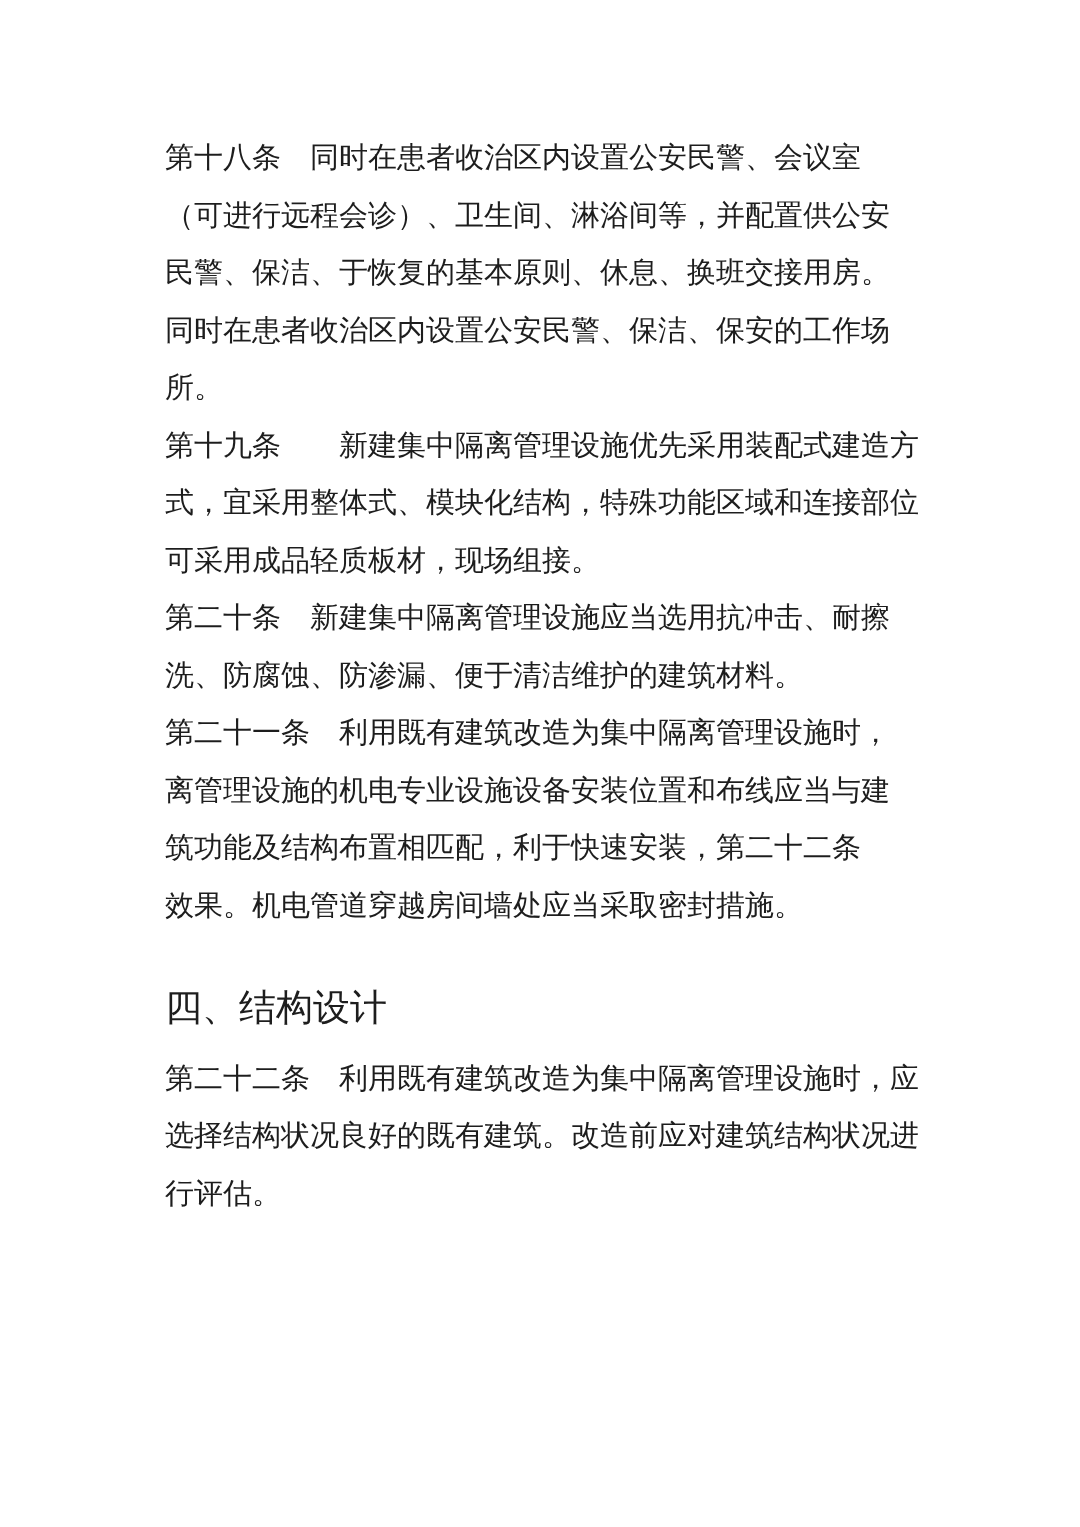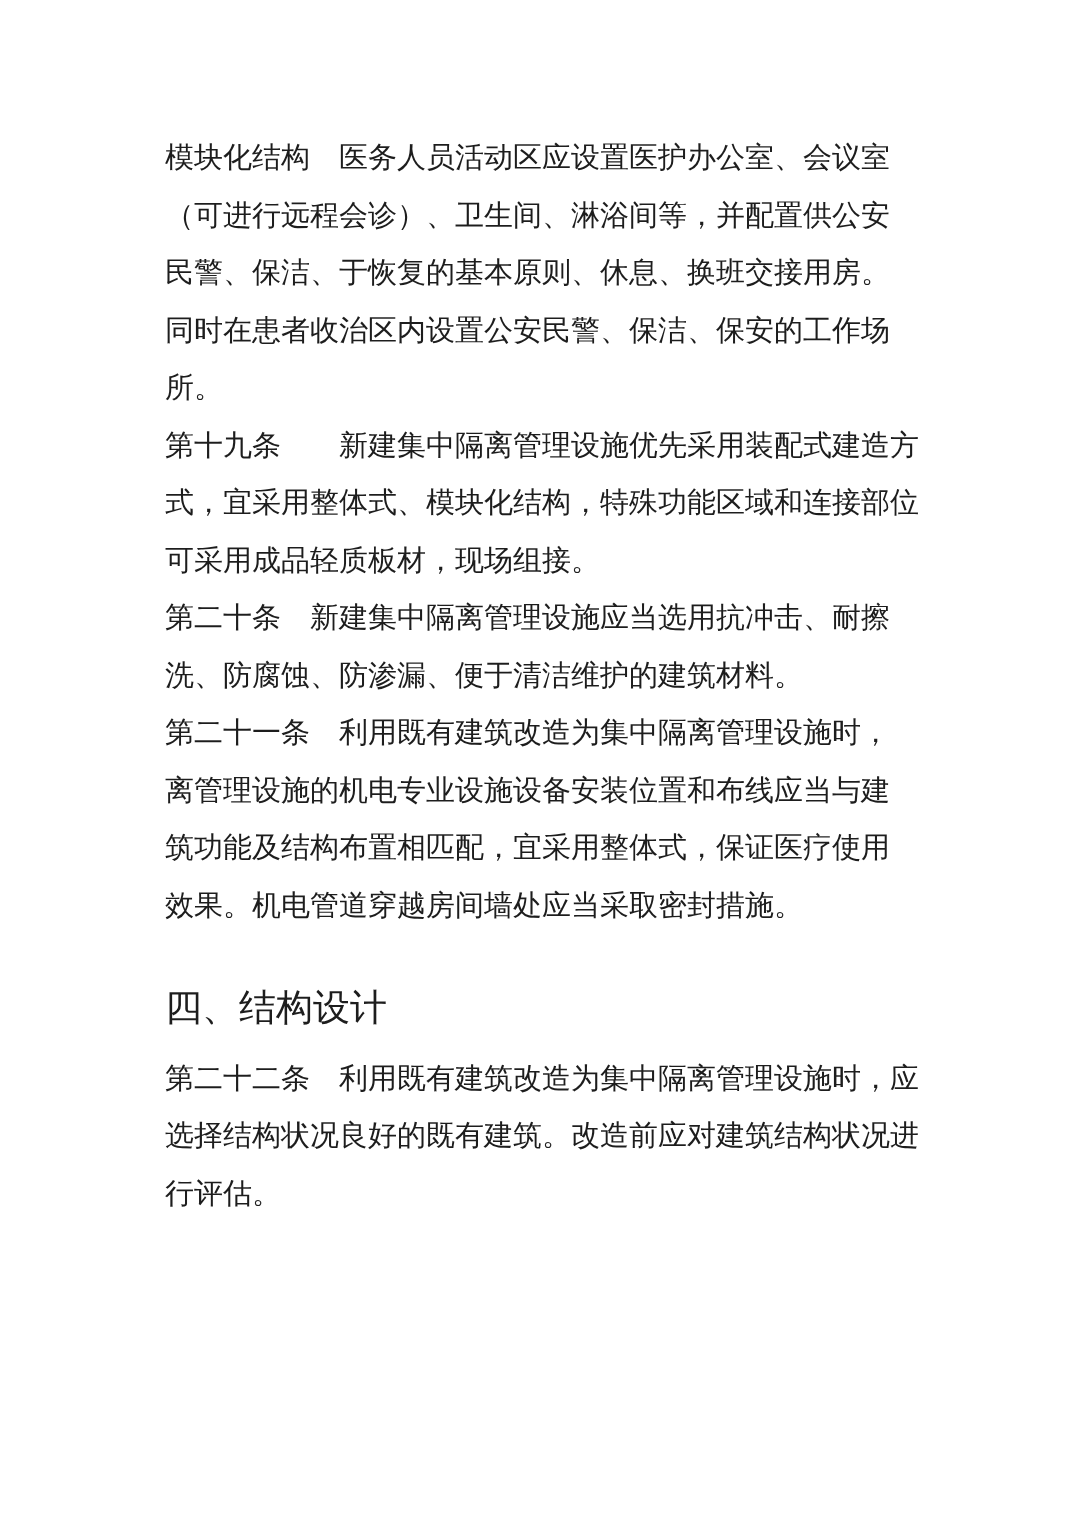--- a/index.html
+++ b/index.html
@@ -42,39 +42,39 @@
   .para.heading .line {
     font-size: 37px;
   }
 </style>
 </head>
 <body>
 
 <div class="page">
   <div class="doc-content">
       <div class="para">
-        <div class="line">模块化结构　医务人员活动区应设置医护办公室、会议室</div>
+        <div class="line">第十八条　同时在患者收治区内设置公安民警、会议室</div>
         <div class="line">（可进行远程会诊）、卫生间、淋浴间等，并配置供公安</div>
         <div class="line">民警、保洁、于恢复的基本原则、休息、换班交接用房。</div>
         <div class="line">同时在患者收治区内设置公安民警、保洁、保安的工作场</div>
         <div class="line">所。</div>
       </div>
       <div class="para">
         <div class="line">第十九条　　新建集中隔离管理设施优先采用装配式建造方</div>
         <div class="line">式，宜采用整体式、模块化结构，特殊功能区域和连接部位</div>
         <div class="line">可采用成品轻质板材，现场组接。</div>
       </div>
       <div class="para">
         <div class="line">第二十条　新建集中隔离管理设施应当选用抗冲击、耐擦</div>
         <div class="line">洗、防腐蚀、防渗漏、便于清洁维护的建筑材料。</div>
       </div>
       <div class="para">
         <div class="line">第二十一条　利用既有建筑改造为集中隔离管理设施时，</div>
         <div class="line">离管理设施的机电专业设施设备安装位置和布线应当与建</div>
-        <div class="line">筑功能及结构布置相匹配，宜采用整体式，保证医疗使用</div>
+        <div class="line">筑功能及结构布置相匹配，利于快速安装，第二十二条</div>
         <div class="line">效果。机电管道穿越房间墙处应当采取密封措施。</div>
       </div>
       <div class="para heading">
         <div class="line">四、结构设计</div>
       </div>
       <div class="para">
         <div class="line">第二十二条　利用既有建筑改造为集中隔离管理设施时，应</div>
         <div class="line">选择结构状况良好的既有建筑。改造前应对建筑结构状况进</div>
         <div class="line">行评估。</div>
       </div>

